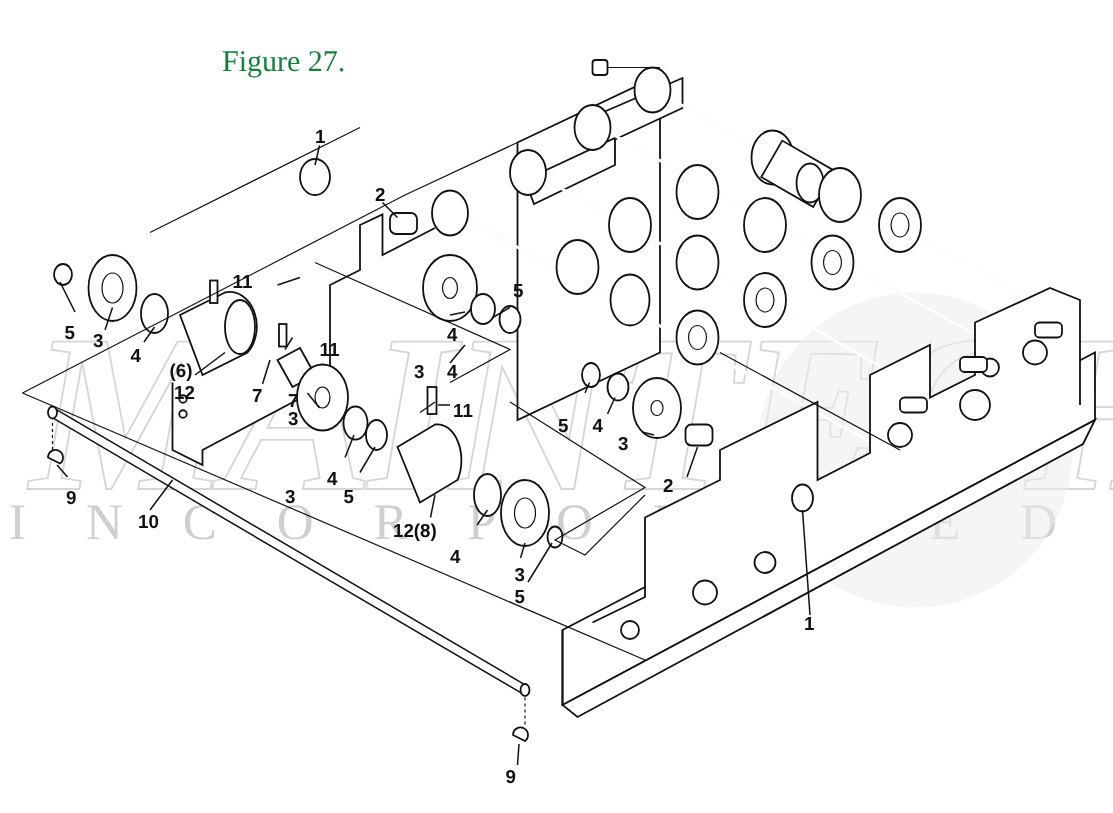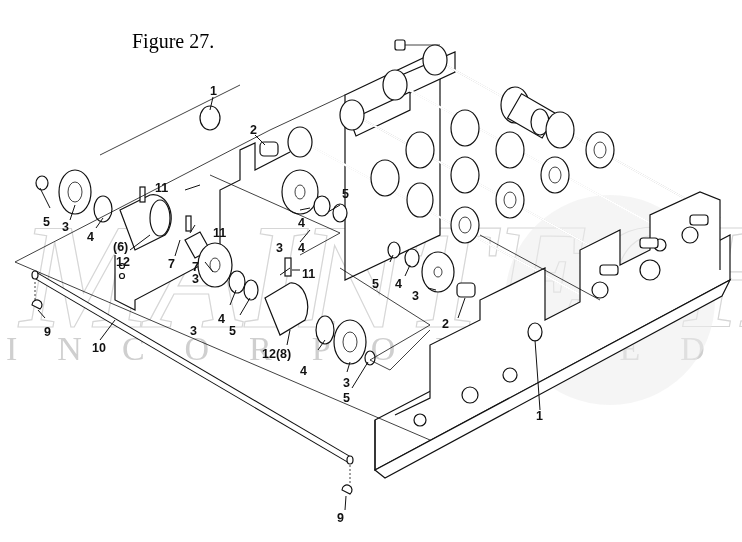--- a/index.html
+++ b/index.html
@@ -1,18 +1,18 @@
 <!DOCTYPE html>
 <html><head>
 <meta charset="utf-8">
 <style>
   html, body { margin: 0; padding: 0; background: #ffffff; }
   body { width: 742px; height: 542px; position: relative; overflow: hidden; font-family: "Liberation Serif", serif; }
   #stage { position: absolute; left: 0; top: 0; width: 742px; height: 542px; }
-  .fig-title { position: absolute; left: 132px; top: 30px; font-family: "Liberation Serif", serif; font-size: 20px; color: #000000; }
+  .fig-title { position: absolute; left: 148px; top: 30px; font-family: "Liberation Serif", serif; font-size: 20px; color: #15803d; }
   .wm-big { position: absolute; left: 20px; top: 190px; font-family: "Liberation Serif", serif; font-style: italic; font-weight: bold; font-size: 150px; letter-spacing: -4px; color: transparent; -webkit-text-stroke: 1.2px #d6d6d6; white-space: nowrap; }
   .wm-small { position: absolute; left: 6px; top: 330px; font-family: "Liberation Serif", serif; font-size: 34px; letter-spacing: 40px; color: #cfcfcf; white-space: nowrap; }
   .lbl { font-family: "Liberation Sans", sans-serif; font-size: 12.5px; font-weight: bold; fill: #111; }
   .ln { stroke: #111; stroke-width: 1; fill: none; }
   .part { stroke: #111; stroke-width: 1.2; fill: #fff; }
   .thin { stroke: #111; stroke-width: 0.8; fill: none; }
   .dash { stroke: #111; stroke-width: 0.8; fill: none; stroke-dasharray: 2 2; }
 </style>
 </head>
 <body>

